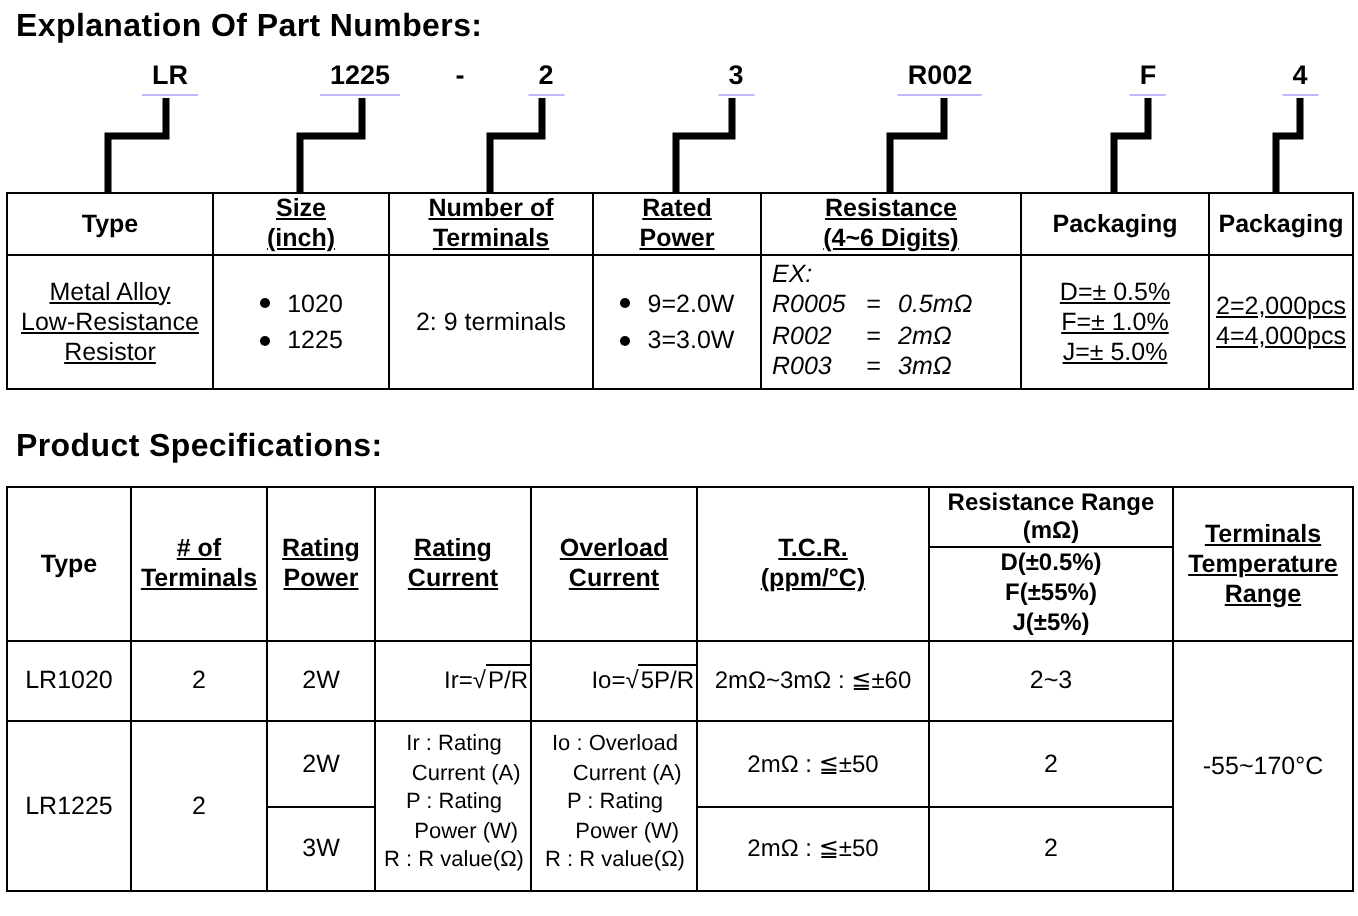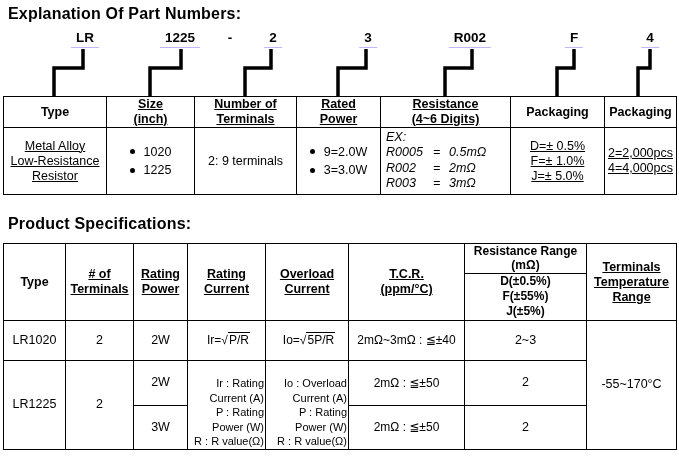--- a/index.html
+++ b/index.html
@@ -92,28 +92,28 @@
     display: flex; align-items: center; justify-content: center;
     font-weight: bold; font-size: 12px; line-height: 1.15; white-space: pre-line;
   }
   .split-bottom {
     height: 45px;
     display: flex; align-items: center; justify-content: center;
     font-weight: bold; font-size: 12px; line-height: 1.25; white-space: pre-line;
   }
 
   
-  .formula-cell { text-align: center; padding-left: 4px; font-size: 12px; }
+  .formula-cell { text-align: right; padding-left: 4px; font-size: 12px; }
   .radicand { border-top: 1.4px solid #000; padding: 0 1px; }
 
   
   .legend-cell {
-    text-align: right; vertical-align: top;
+    text-align: center; vertical-align: top;
     font-size: 11px; line-height: 1.32;
-    padding: 15px 1px 0 2px;
+    padding: 4px 1px 0 2px;
     white-space: pre;
   }
   .small { font-size: 12px; }
 </style>
 </head>
 <body>
 
 <div class="screen">
 
   <div id="title1" class="section-title">Explanation Of Part Numbers:</div>
@@ -253,21 +253,21 @@
     <tr class="r1">
       <td>LR1020</td>
       <td>2</td>
       <td>2W</td>
       <td class="formula-cell">
         <span>Ir=</span><span>√</span><span class="radicand">P/R</span>
       </td>
       <td class="formula-cell">
         <span>Io=</span><span>√</span><span class="radicand">5P/R</span>
       </td>
-      <td class="small">2mΩ~3mΩ : ≦±40</td>
+      <td class="small">2mΩ~3mΩ : ≦±60</td>
       <td>2~3</td>
       <td rowspan="3">-55~170°C</td>
     </tr>
     <tr class="r2">
       <td rowspan="2">LR1225</td>
       <td rowspan="2">2</td>
       <td>2W</td>
       <td rowspan="2" class="legend-cell">Ir : Rating
     Current (A)
 P : Rating

